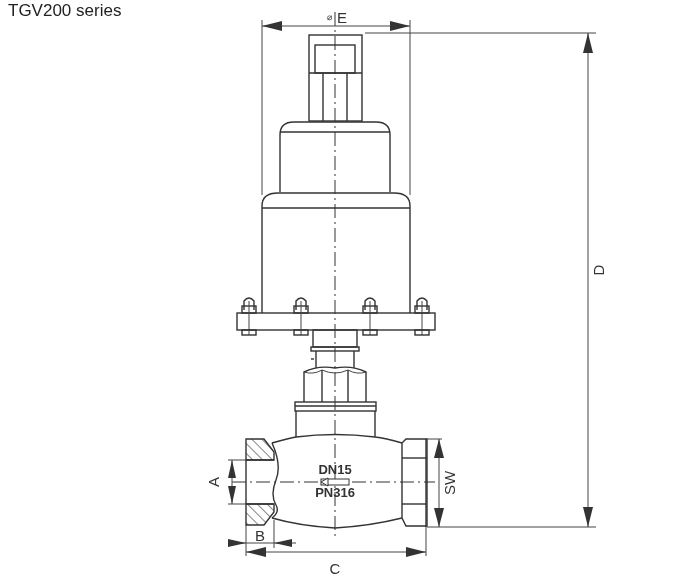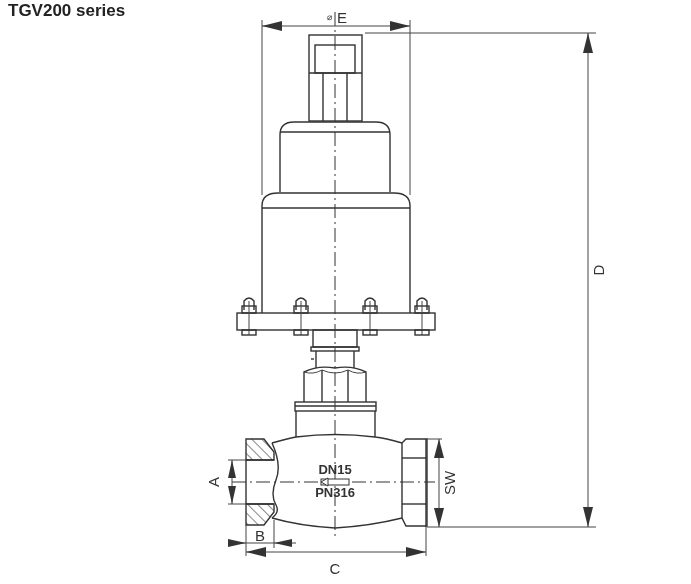--- a/index.html
+++ b/index.html
@@ -1,17 +1,17 @@
 <!DOCTYPE html>
 <html><head>
   <meta charset="utf-8">
   <style>
     html, body { margin: 0; padding: 0; background: #ffffff; }
     body { width: 691px; height: 584px; position: relative; overflow: hidden; font-family: "Liberation Sans", sans-serif; }
-    .title { position: absolute; left: 8px; top: 1px; font-weight: bold; font-size: 17px; color: #222222; text-align: right; }
+    .title { position: absolute; left: 8px; top: 1px; font-weight: normal; font-size: 17px; color: #222222; text-align: right; }
     svg { position: absolute; left: 0; top: 0; }
     .ln { stroke: #333333; stroke-width: 1.4; fill: none; }
     .thin { stroke: #444444; stroke-width: 1; fill: none; }
     .dim { stroke: #444444; stroke-width: 1; fill: none; }
     .ctr { stroke: #333333; stroke-width: 1; fill: none; stroke-dasharray: 14 4 2 4; }
     .arrow { fill: #333333; stroke: none; }
     .lbl { font-family: "Liberation Sans", sans-serif; font-size: 15px; fill: #333333; }
     .mark { font-family: "Liberation Sans", sans-serif; font-size: 13px; font-weight: bold; fill: #333333; }
     .hatch { fill: url(#hatchPat); stroke: #333333; stroke-width: 1.4; }
   </style>

